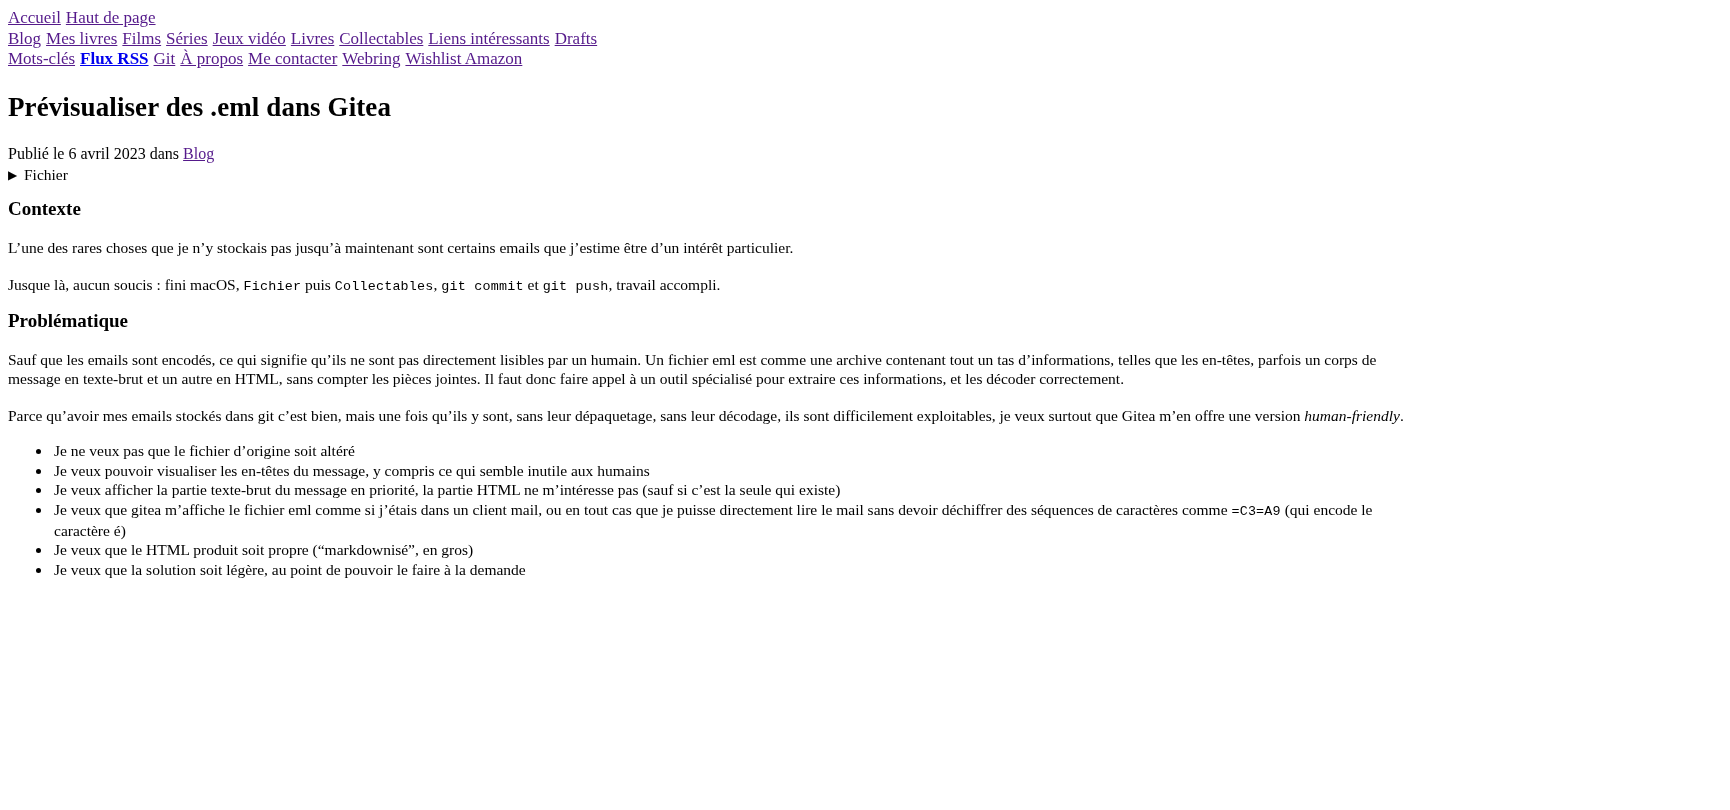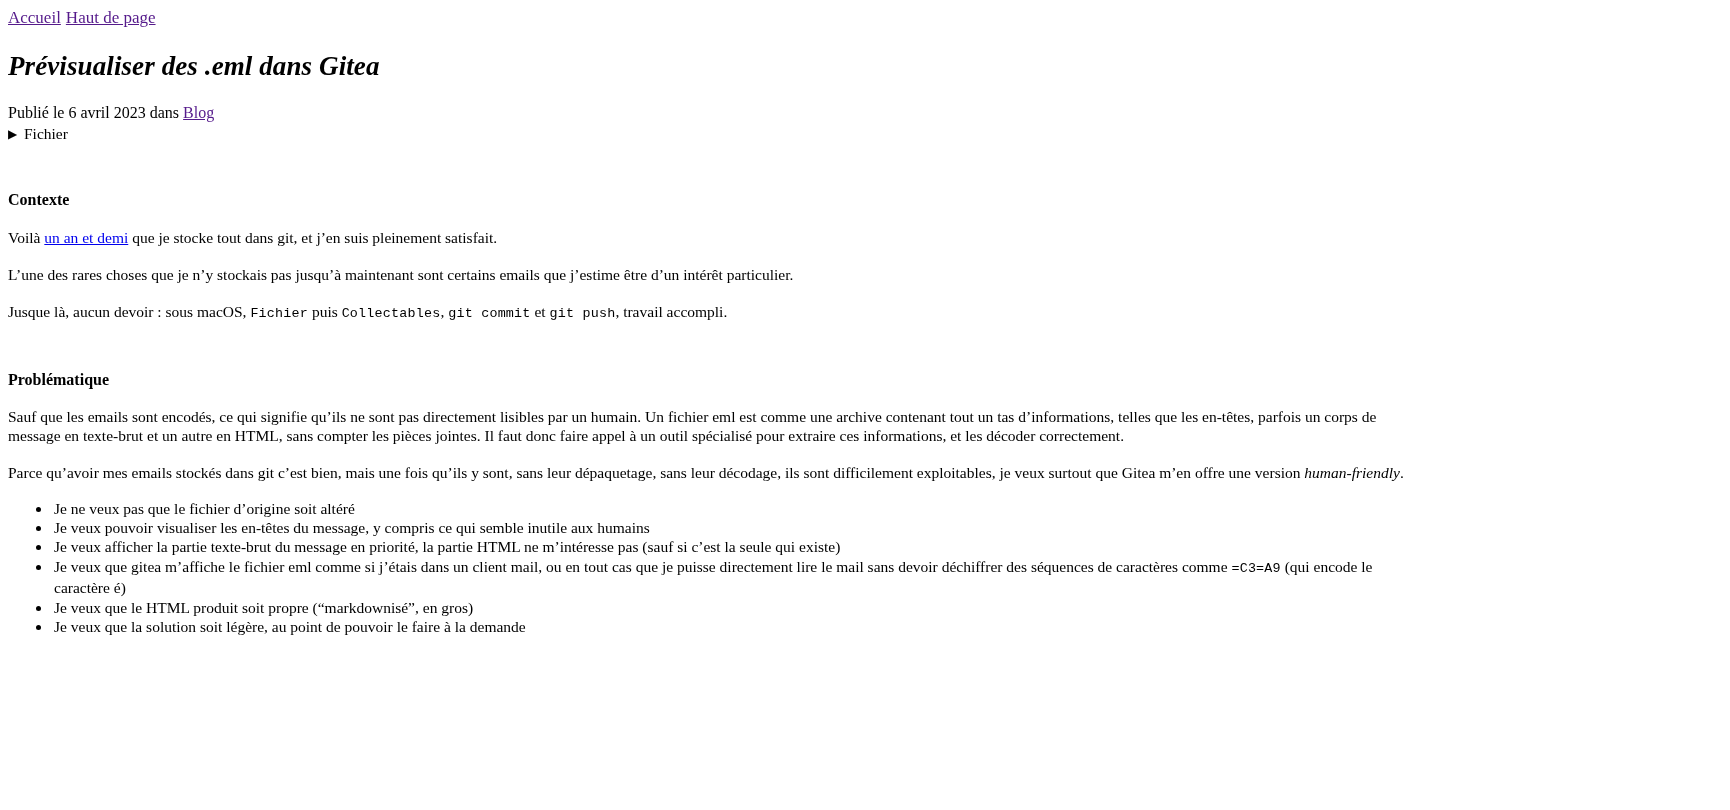--- a/index.html
+++ b/index.html
@@ -40,26 +40,25 @@
   }
   nav.topnav a:last-child { margin-right: 0; }
 
   
   h1.post-title {
     font-size: 27px;
     font-weight: bold;
     margin: 22px 0 0 0;
     line-height: 1.15;
     letter-spacing: 0.1px;
-    font-style: italic;
   }
   h2.section {
-    font-size: 16px;
+    font-size: 19px;
     font-weight: bold;
-    margin: 48px 0 0 0;
+    margin: 14px 0 0 0;
     line-height: 1.15;
   }
 
   
   p.meta {
     font-size: 16px;
     margin: 21px 0 0 0;
     line-height: 1.2;
   }
   p.meta a {
@@ -118,38 +117,43 @@
 </style>
 </head>
 <body>
 
 <div class="page">
 
   <nav class="topnav">
     <div class="navrow">
       <a href="#">Accueil</a><a href="#">Haut de page</a>
     </div>
+    <div class="navrow">
+      <a href="#">Blog</a><a href="#">Mes livres</a><a href="#">Films</a><a href="#">Séries</a><a href="#">Jeux vidéo</a><a href="#">Livres</a><a href="#">Collectables</a><a href="#">Liens intéressants</a><a href="#">Drafts</a>
+    </div>
+    <div class="navrow">
+      <a href="#">Mots-clés</a><a href="#" class="unvisited">Flux RSS</a><a href="#">Git</a><a href="#">À propos</a><a href="#">Me contacter</a><a href="#">Webring</a><a href="#">Wishlist Amazon</a>
+    </div>
   </nav>
 
   <h1 class="post-title">Prévisualiser des .eml dans Gitea</h1>
 
   <p class="meta"><span>Publié le 6 avril 2023 dans </span><a href="#">Blog</a></p>
 
   <details class="toc">
     <summary><span class="toc-marker">▶</span><span>Fichier</span></summary>
   </details>
 
   <h2 class="section">Contexte</h2>
 
-  <p class="body-text"><span>Voilà </span><a href="#">un an et demi</a><span> que je stocke tout dans git, et j’en suis pleinement satisfait.</span></p>
 
   <p class="body-text">L’une des rares choses que je n’y stockais pas jusqu’à maintenant sont certains emails que j’estime être d’un intérêt particulier.</p>
 
 
-  <p class="body-text"><span>Jusque là, aucun devoir : sous macOS, </span><code>Fichier</code><span> puis </span><code>Collectables</code><span>, </span><code>git commit</code><span> et </span><code>git push</code><span>, travail accompli.</span></p>
+  <p class="body-text"><span>Jusque là, aucun soucis : fini macOS, </span><code>Fichier</code><span> puis </span><code>Collectables</code><span>, </span><code>git commit</code><span> et </span><code>git push</code><span>, travail accompli.</span></p>
 
   <h2 class="section">Problématique</h2>
 
   <p class="body-text">Sauf que les emails sont encodés, ce qui signifie qu’ils ne sont pas directement lisibles par un humain. Un fichier eml est comme une archive contenant tout un tas d’informations, telles que les en-têtes, parfois un corps de message en texte-brut et un autre en HTML, sans compter les pièces jointes. Il faut donc faire appel à un outil spécialisé pour extraire ces informations, et les décoder correctement.</p>
 
   <p class="body-text"><span>Parce qu’avoir mes emails stockés dans git c’est bien, mais une fois qu’ils y sont, sans leur dépaquetage, sans leur décodage, ils sont difficilement exploitables, je veux surtout que Gitea m’en offre une version </span><em>human-friendly</em><span>.</span></p>
 
 
   <ul class="prerogatives">
     <li>Je ne veux pas que le fichier d’origine soit altéré</li>

